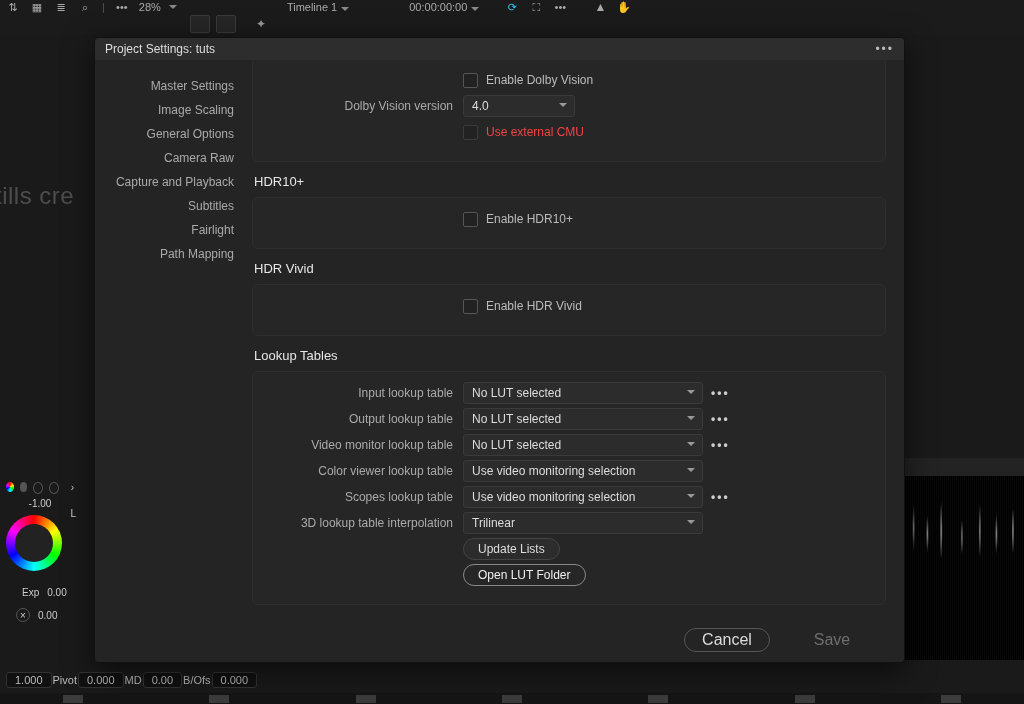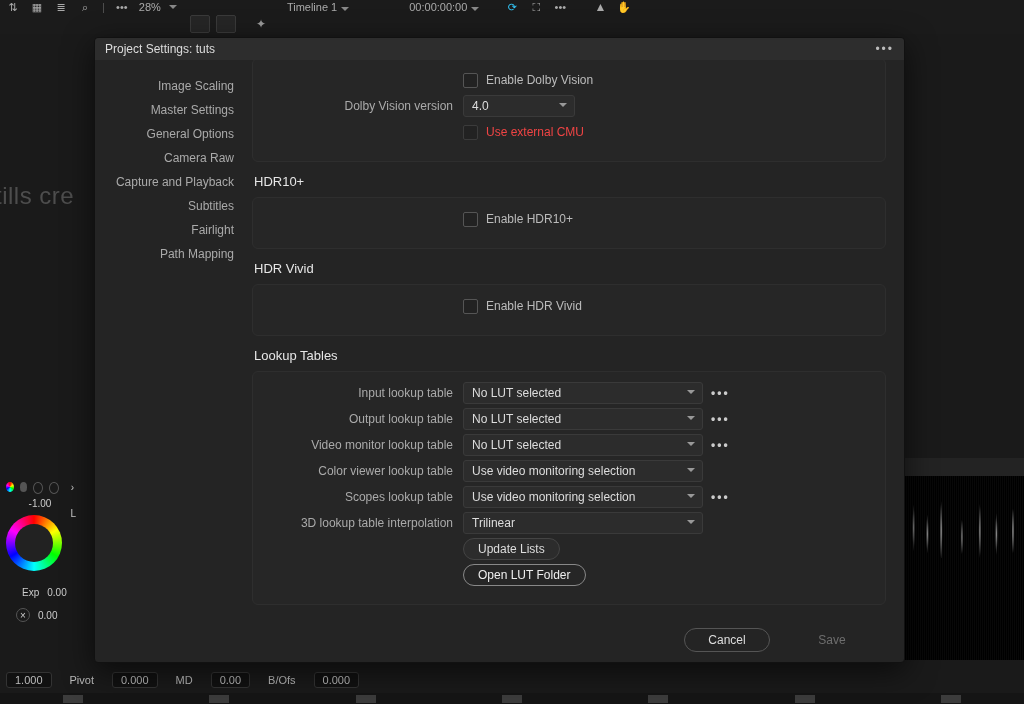--- a/index.html
+++ b/index.html
@@ -33,38 +33,38 @@
   .chk-lbl{color:#bbb}
   .chk-lbl.dis{color:#ef4444}
   .select{position:relative;height:20px;background:#2c2c2c;border:1px solid #3a3a3a;border-radius:3px;display:flex;align-items:center;padding:0 22px 0 8px;color:#ddd;font-size:12px;min-width:80px}
   .select .caret{position:absolute;right:7px;top:7px;width:0;height:0;border-left:4px solid transparent;border-right:4px solid transparent;border-top:4px solid #999}
   .select.w100{width:80px}
   .select.w230{width:208px}
   .after-dots{margin-left:8px;color:#ccc;letter-spacing:2px;cursor:pointer;font-weight:bold}
   .btn{height:20px;border:1px solid #444;background:#2c2c2c;border-radius:11px;color:#ddd;display:inline-flex;align-items:center;padding:0 14px;font-size:12px;cursor:pointer}
   .btn.outline{background:transparent;border-color:#888;color:#eee}
   .modal-footer{height:45px;display:flex;align-items:center;justify-content:flex-end;gap:20px;padding:0 30px}
-  .fbtn{width:84px;height:22px;border-radius:12px;display:flex;align-items:center;justify-content:center;font-size:12px;cursor:pointer}
+  .fbtn{width:84px;height:22px;border-radius:12px;display:flex;align-items:center;justify-content:center;font-size:16px;cursor:pointer}
   .fbtn.cancel{border:1px solid #555;color:#ddd}
   .fbtn.save{color:#6e6e6e}
   
   .scopes{position:absolute;top:458px;right:0;width:138px;color:#ccc;font-size:12px}
   .scopes .hdr{padding:2px 6px;background:#232323}
   .scopes .img{height:184px;background:#000;position:relative}
   .scopes .zero{position:absolute;bottom:18px;left:-10px;color:#aaa;font-size:11px}
   
   .cwheels{position:absolute;top:478px;left:0;width:80px}
   .dotsrow{display:flex;gap:6px;padding:4px 6px}
   .drt{width:10px;height:10px;border-radius:50%}
   .wheel{position:relative;width:56px;height:56px;border-radius:50%;margin:6px 0 0 6px;background:conic-gradient(red,yellow,lime,cyan,blue,magenta,red)}
   .wheel::after{content:"";position:absolute;inset:9px;border-radius:50%;background:#222}
   .numlbl{font-size:10px;color:#ccc}
   .bottombar{position:absolute;top:640px;left:0;right:0;height:18px;display:flex;align-items:center;gap:10px;padding:0 8px;font-size:11px;color:#bbb}
   .pill{background:#111;border:1px solid #333;border-radius:3px;padding:1px 8px}
-  .bottombar2{position:absolute;top:670px;left:0;right:0;height:20px;display:flex;align-items:center;gap:18px;padding:0 6px;font-size:11px;color:#bbb}
+  .bottombar2{position:absolute;top:670px;left:0;right:0;height:20px;display:flex;align-items:center;gap:1px;padding:0 6px;font-size:11px;color:#bbb}
   .arrow-ico{font-size:12px;color:#bbb}
   
   .wave{position:absolute;inset:0;background:
     repeating-linear-gradient(90deg,rgba(255,255,255,.03) 0 1px,transparent 1px 2px);
   }
   .wave::before{content:"";position:absolute;left:0;right:0;top:22px;height:60px;background:
     radial-gradient(2px 30px at 10% 70%,rgba(255,255,255,.6),transparent 70%),
     radial-gradient(2px 34px at 20% 50%,rgba(255,255,255,.5),transparent 70%),
     radial-gradient(2px 28px at 30% 60%,rgba(255,255,255,.55),transparent 70%),
     radial-gradient(2px 44px at 40% 55%,rgba(255,255,255,.6),transparent 70%),
@@ -161,22 +161,22 @@
     <div class="pi"></div>
 </div>
 
 <div class="modal">
   <div class="modal-title">
     <span>Project Settings:  tuts</span>
     <span class="dots3">•••</span>
   </div>
   <div class="modal-body">
     <div class="sidebar">
+      <div class="side-item">Master Settings</div>
       <div class="side-item">Image Scaling</div>
-      <div class="side-item">Master Settings</div>
       <div class="side-item">General Options</div>
       <div class="side-item">Camera Raw</div>
       <div class="side-item">Capture and Playback</div>
       <div class="side-item">Subtitles</div>
       <div class="side-item">Fairlight</div>
       <div class="side-item">Path Mapping</div>
     </div>
 
     <div class="content">
       <div class="scroll">

